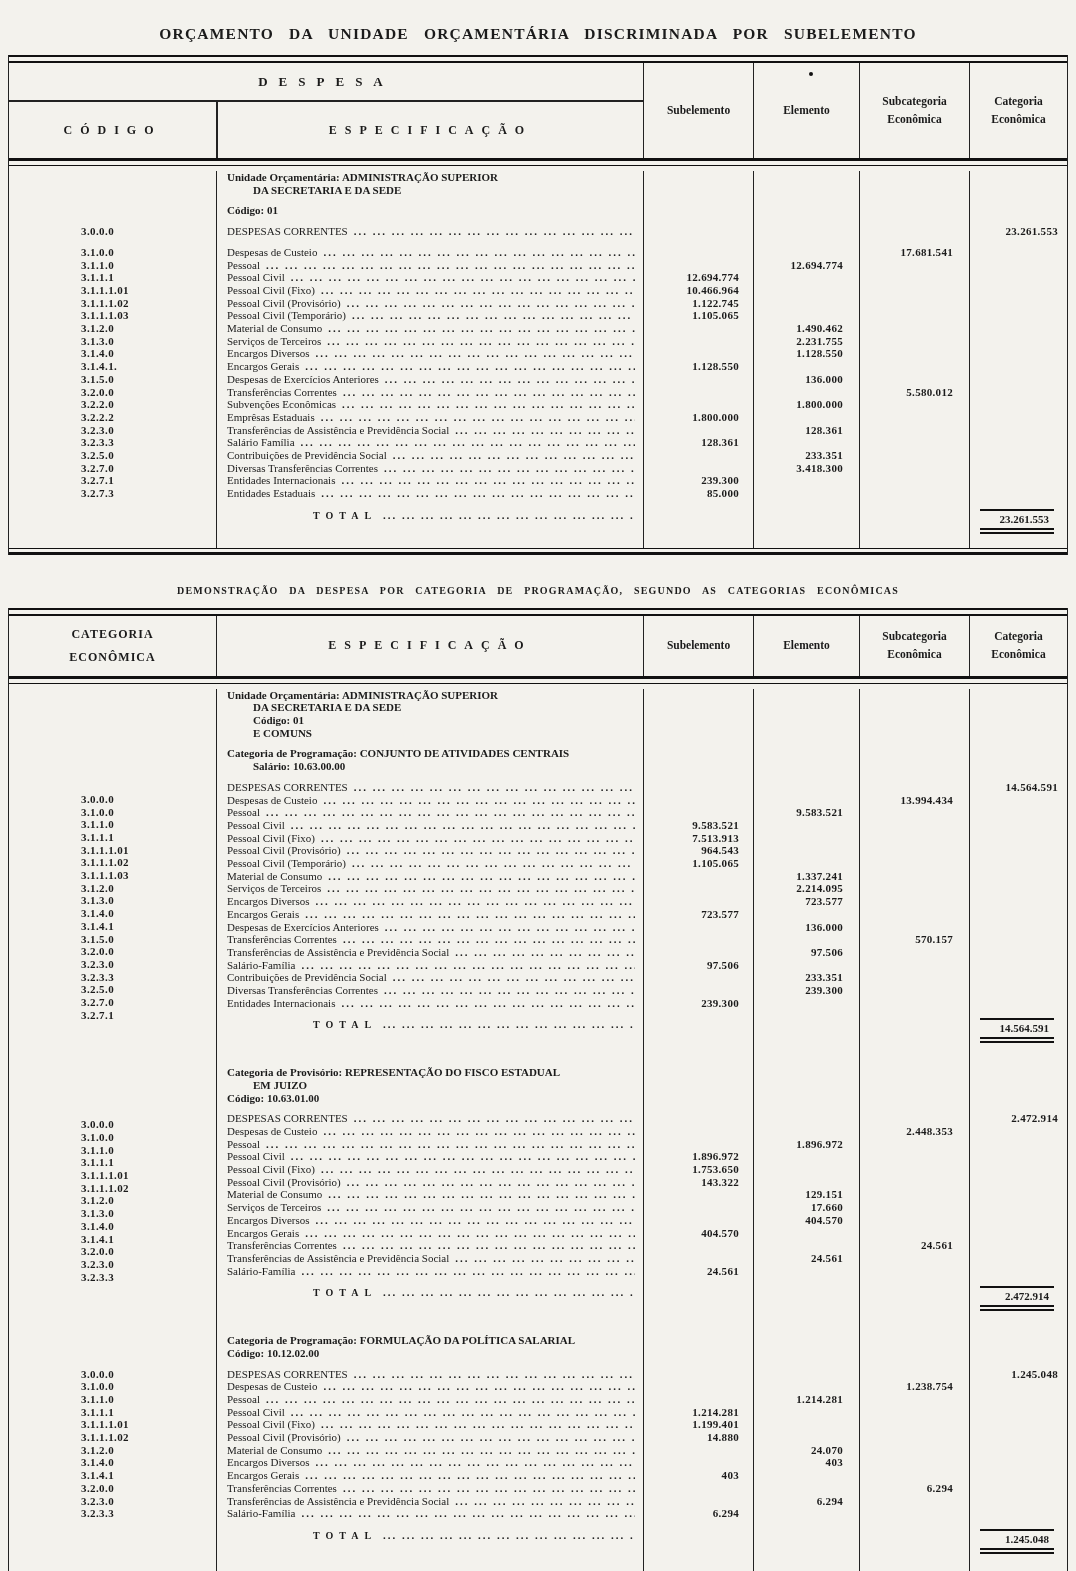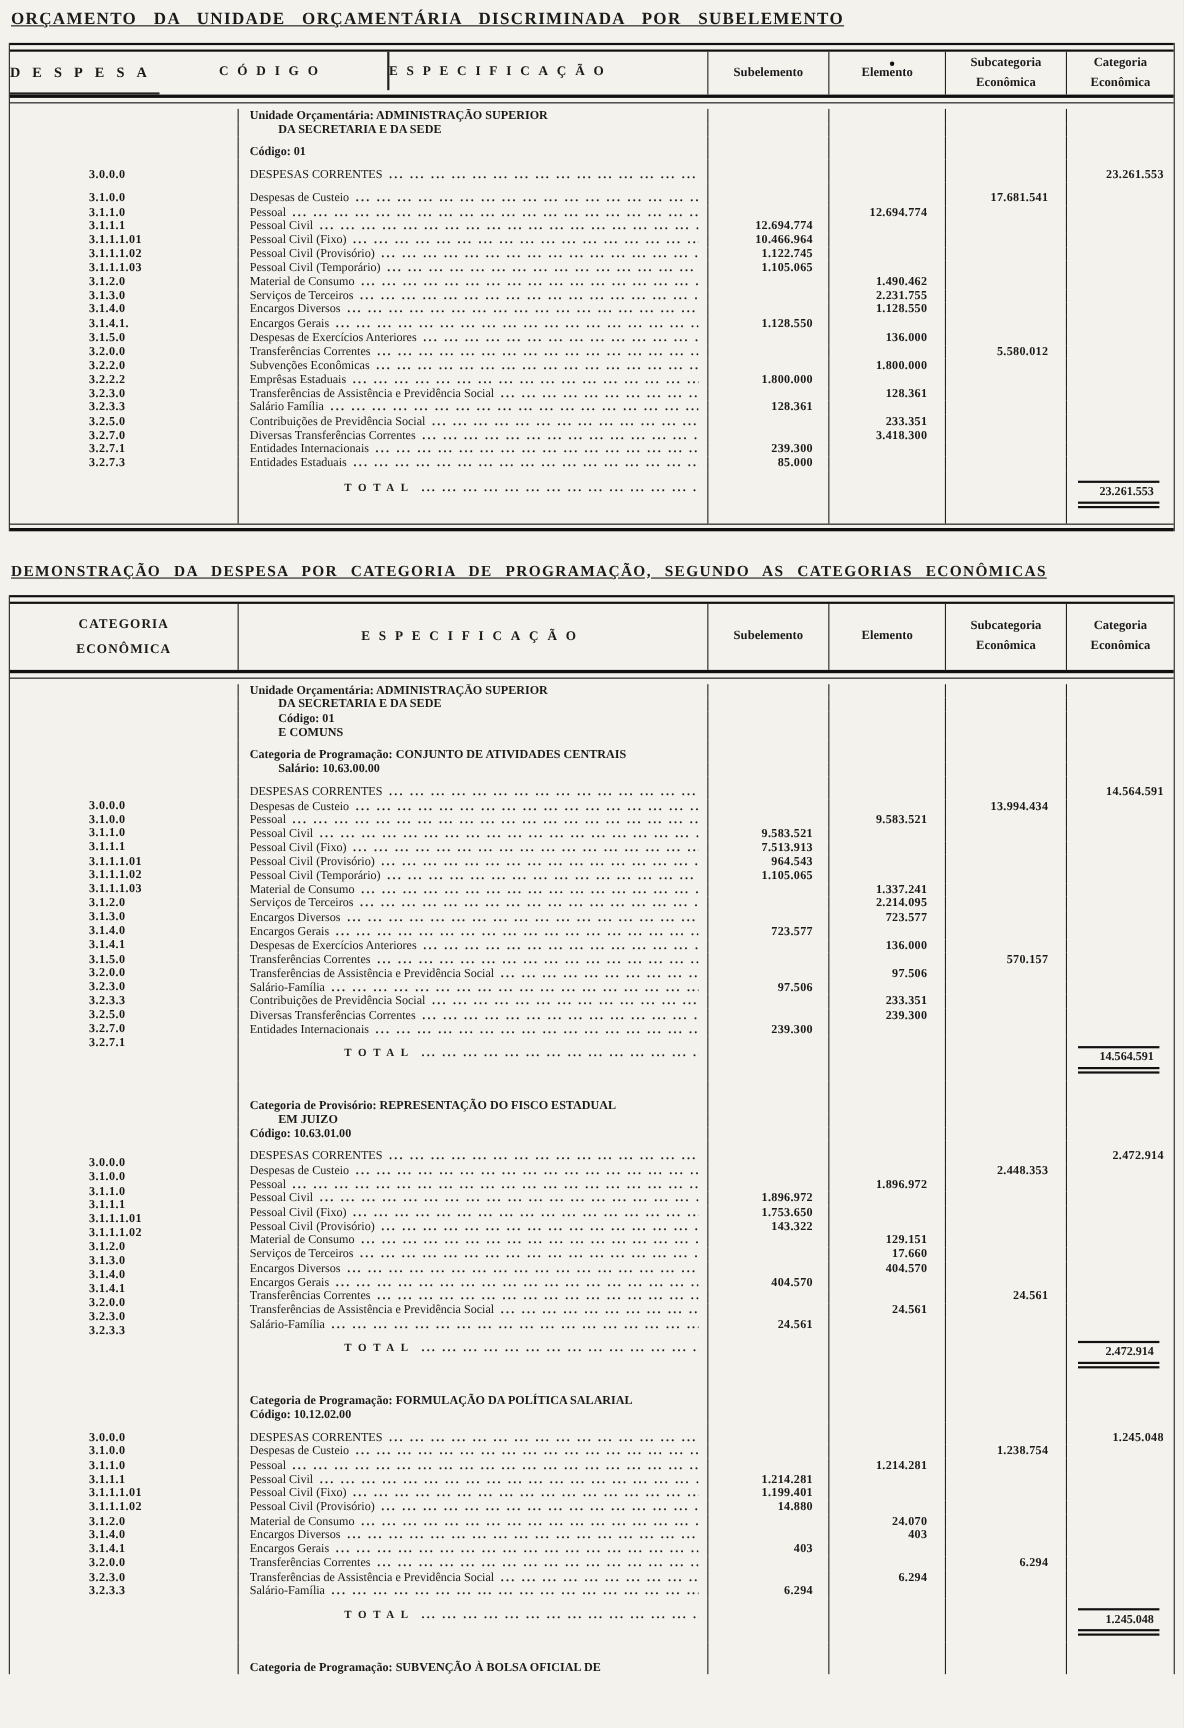--- a/index.html
+++ b/index.html
@@ -12,30 +12,29 @@
     position:relative;
     width:1076px;height:1571px;
     margin:0 auto;
     background:var(--paper);
     color:var(--ink);
     font-family:"Liberation Serif","DejaVu Serif",serif;
     overflow:hidden;
   }
   
   .doc-title{
-    margin:9px 10px 12px;
-    text-align:left;
+    margin:25px 10px 12px;
+    text-align:center;
     font-size:15.5px;
     font-weight:bold;
     letter-spacing:1.2px;
     word-spacing:10px;
     white-space:nowrap;
-    text-decoration:underline;
   }
-  .doc-title.second{margin-top:30px;margin-bottom:12px;font-size:14px;word-spacing:7px;}
+  .doc-title.second{margin-top:30px;margin-bottom:12px;font-size:10px;word-spacing:7px;}
   
   .btable{
     margin:0 8px;
     width:1060px;
     border-left:var(--line);
     border-right:var(--line);
     box-sizing:border-box;
   }
   .rule{height:4px;}
   .rule.top{border-top:2.5px solid #111;border-bottom:2.5px solid #111;height:4px;}
@@ -44,27 +43,27 @@
   
   .thead{display:grid;grid-template-columns:207px 427px 110px 106px 110px 1fr;}
   .thead .hc{
     border-left:var(--line);
     display:flex;align-items:center;justify-content:center;
     text-align:center;
     font-weight:bold;font-size:11.5px;
     white-space:pre-line;line-height:1.55;
     position:relative;
   }
-  .hleft{grid-column:1/3;display:flex;flex-direction:row;}
+  .hleft{grid-column:1/3;display:flex;flex-direction:column;}
   .hl-top{
     height:37px;display:flex;align-items:center;justify-content:center;
     font-weight:bold;font-size:13px;letter-spacing:11px;
     border-bottom:2px solid #222;
   }
-  .hl-bottom{display:grid;grid-template-columns:207px 1fr;height:35px;text-align:right;}
+  .hl-bottom{display:grid;grid-template-columns:207px 1fr;height:56px;text-align:right;}
   .hl-bottom .hb{
     display:flex;align-items:center;justify-content:center;
     font-weight:bold;font-size:12px;letter-spacing:8px;
   }
   .hl-bottom .hb+.hb{border-left:2px solid #222;}
   .t2 .hleft2{
     display:flex;align-items:center;justify-content:center;
     font-weight:bold;font-size:12px;letter-spacing:1px;
     white-space:pre-line;text-align:center;line-height:1.9;
   }

